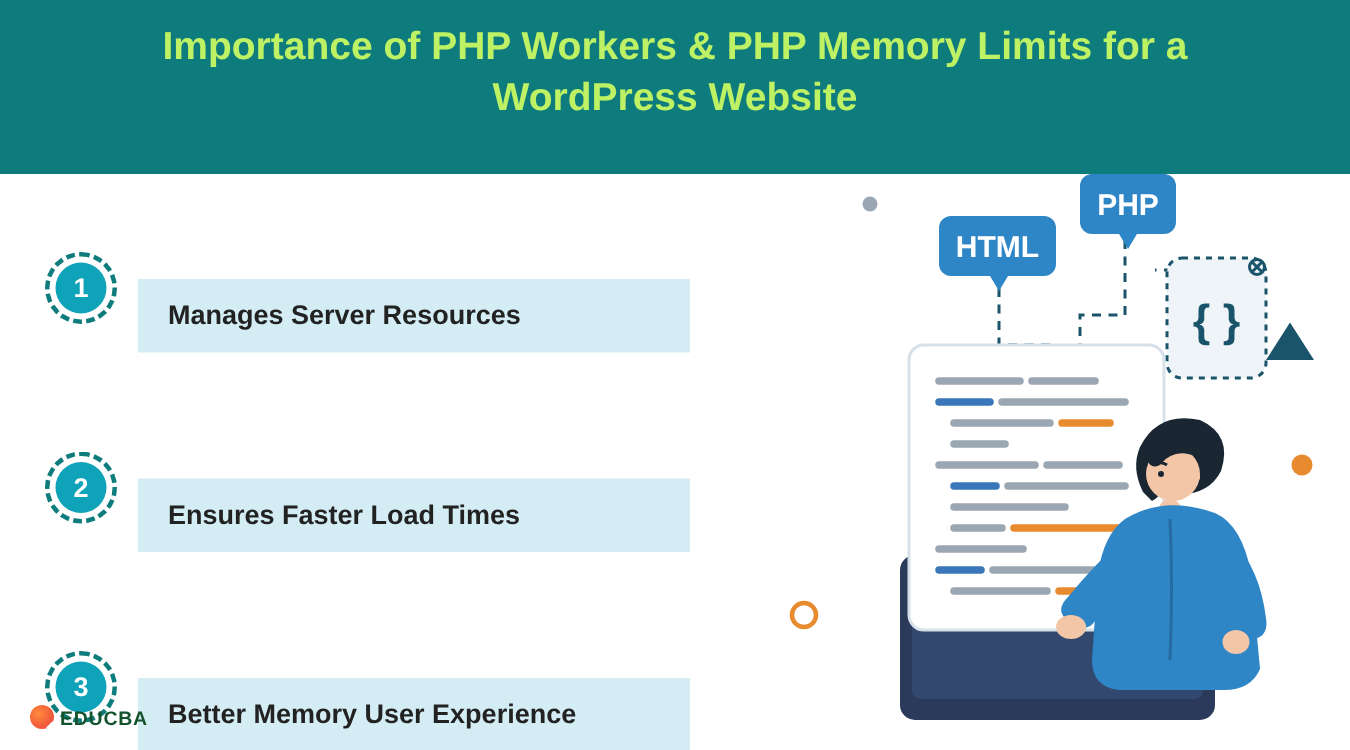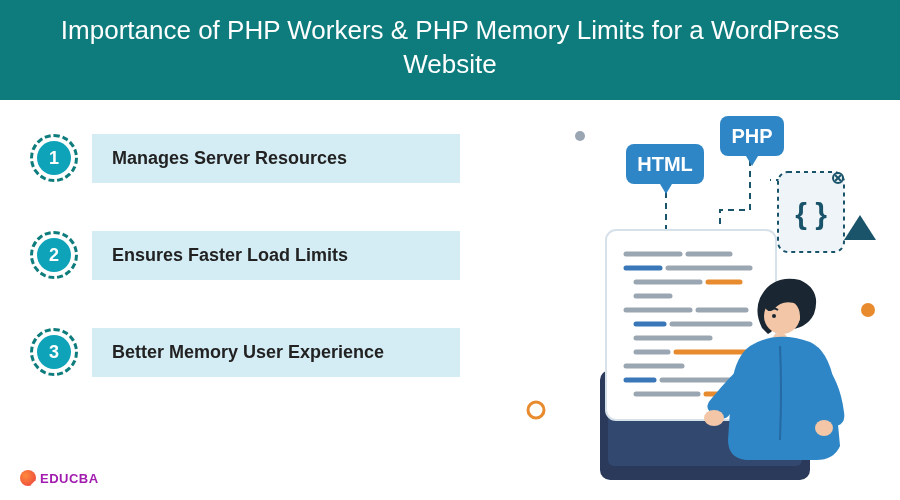--- a/index.html
+++ b/index.html
@@ -6,25 +6,25 @@
   body {
     width: 900px;
     height: 500px;
     font-family: -apple-system, BlinkMacSystemFont, "Segoe UI", Arial, sans-serif;
     background: #fff;
     position: relative;
     overflow: hidden;
   }
   .header {
     background: #0e7c7c;
-    color: #ffffff;
+    color: #bef264;
     text-align: center;
-    padding: 14px 40px 18px;
+    padding: 14px 40px 34px;
     font-size: 26px;
-    font-weight: 400;
+    font-weight: 700;
     line-height: 1.3;
   }
   .content {
     display: flex;
     padding: 28px 0 0 30px;
   }
   .list {
     width: 430px;
     display: flex;
     flex-direction: column;
@@ -59,39 +59,40 @@
     font-weight: 700;
     font-size: 18px;
   }
   .label-box {
     background: #d4edf5;
     padding: 14px 20px;
     font-size: 18px;
     font-weight: 600;
     color: #222;
     flex: 1;
+    margin-top: 36px;
   }
   .illustration {
     position: absolute;
     right: 10px;
     top: 110px;
     width: 440px;
     height: 370px;
   }
   .logo {
     position: absolute;
     bottom: 14px;
     left: 20px;
     display: flex;
     align-items: center;
     gap: 4px;
     font-size: 13px;
     font-weight: 700;
     letter-spacing: 0.5px;
-    color: #a21caf;
+    color: #14532d;
     justify-content: center;
   }
   .logo-mark {
     width: 16px;
     height: 16px;
     border-radius: 50%;
     background: radial-gradient(circle at 35% 35%, #ff8a3c, #e83d3d);
     position: relative;
   }
   .logo-mark::after {
@@ -117,21 +118,21 @@
       <div class="badge">
         <div class="badge-inner">1</div>
       </div>
       <div class="label-box">Manages Server Resources</div>
     </div>
 
     <div class="item">
       <div class="badge">
         <div class="badge-inner">2</div>
       </div>
-      <div class="label-box">Ensures Faster Load Limits</div>
+      <div class="label-box">Ensures Faster Load Times</div>
     </div>
 
     <div class="item">
       <div class="badge">
         <div class="badge-inner">3</div>
       </div>
       <div class="label-box">Better Memory User Experience</div>
     </div>
 
   </div>

